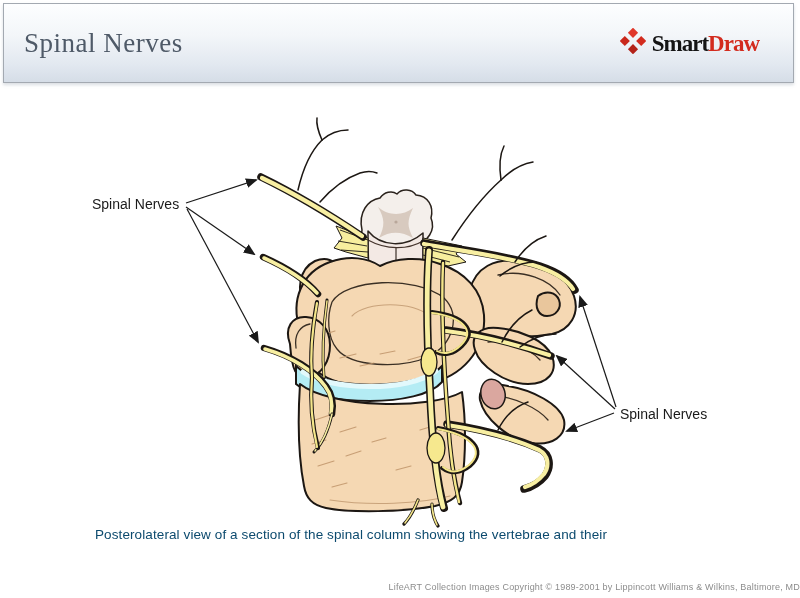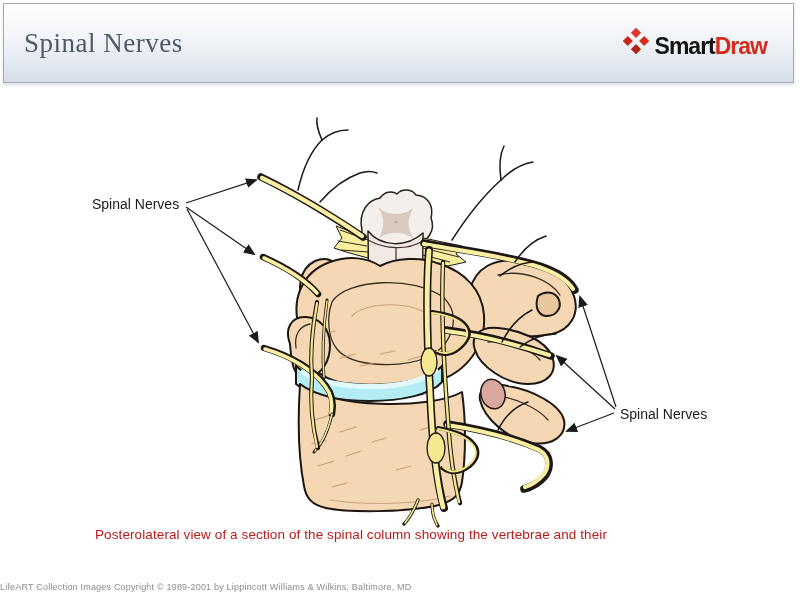--- a/index.html
+++ b/index.html
@@ -8,21 +8,21 @@
 
   
   .header-bar{position:absolute;left:3px;top:3px;width:791px;height:80px;
     border:1px solid #a3a9b1;
     background:linear-gradient(180deg,#fdfeff 0%,#f3f6f9 40%,#e2e8f0 78%,#d5dde7 100%);
     box-shadow:0 2px 3px rgba(150,160,175,.35);
     display:flex;align-items:center;justify-content:space-between;
     padding:0 20px;box-sizing:border-box;}
   .page-title{font-family:"Liberation Serif",serif;font-size:27px;color:#4f5a68;
     letter-spacing:.5px;}
-  .logo{display:flex;align-items:flex-end;gap:6px;margin-right:6px;}
+  .logo{display:flex;align-items:center;gap:6px;margin-right:14px;font-family:Liberation Serif, serif;}
   .logo-text{font-size:23px;font-weight:bold;letter-spacing:-1px;line-height:1;}
   .logo-smart{color:#141414;}
   .logo-draw{color:#d32b1e;}
 
   
   .diagram-svg{position:absolute;left:0;top:0;}
   .bone{fill:#f5d8b3;stroke:#1c1713;stroke-width:2;stroke-linejoin:round;}
   .bone-dk{fill:#e9c69c;stroke:#1c1713;stroke-width:2;stroke-linejoin:round;}
   .inner{fill:none;stroke:#3a2f24;stroke-width:1.3;stroke-linecap:round;}
   .inner-lt{fill:none;stroke:#c9a37b;stroke-width:1.1;stroke-linecap:round;}
@@ -39,23 +39,23 @@
   .nF2{fill:none;stroke:#f4e68a;stroke-linecap:round;}
   .twig{fill:none;stroke:#1c1713;stroke-width:1.5;stroke-linecap:round;}
   .gang{fill:#f6e88e;stroke:#1c1713;stroke-width:1.3;}
   .rose{fill:#daa79f;stroke:#1c1713;stroke-width:1.5;}
   .arrow-line{fill:none;stroke:#1a1a1a;stroke-width:1.2;marker-end:url(#ah);}
 
   
   .diagram-label{position:absolute;font-size:14px;color:#1a1a1a;white-space:nowrap;}
   .label-left{left:92px;top:196px;}
   .label-right{left:620px;top:406px;}
-  .caption{position:absolute;left:95px;top:526px;font-size:13.5px;color:#b91c1c;
+  .caption{position:absolute;left:95px;top:526px;font-size:13.5px;color:#0c4a6e;
     line-height:18px;letter-spacing:.1px;}
-  .copyright{position:absolute;left:0;top:582px;width:100%;text-align:left;
+  .copyright{position:absolute;left:0;top:582px;width:100%;text-align:right;
     font-size:9px;color:#8c8c8c;letter-spacing:.2px;}
 </style>
 </head>
 <body>
 
 <div class="header-bar">
   <div class="page-title">Spinal Nerves</div>
   <div class="logo">
     <span>
       <svg width="26" height="26" viewBox="0 0 26 26">

